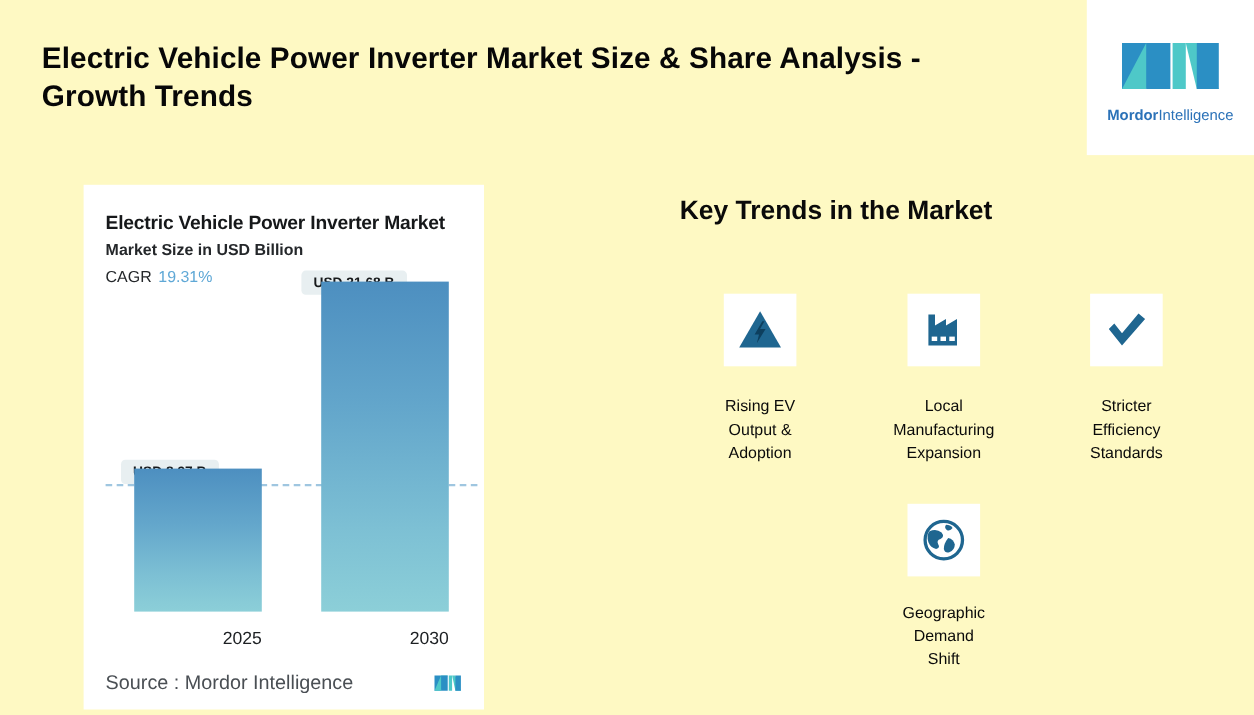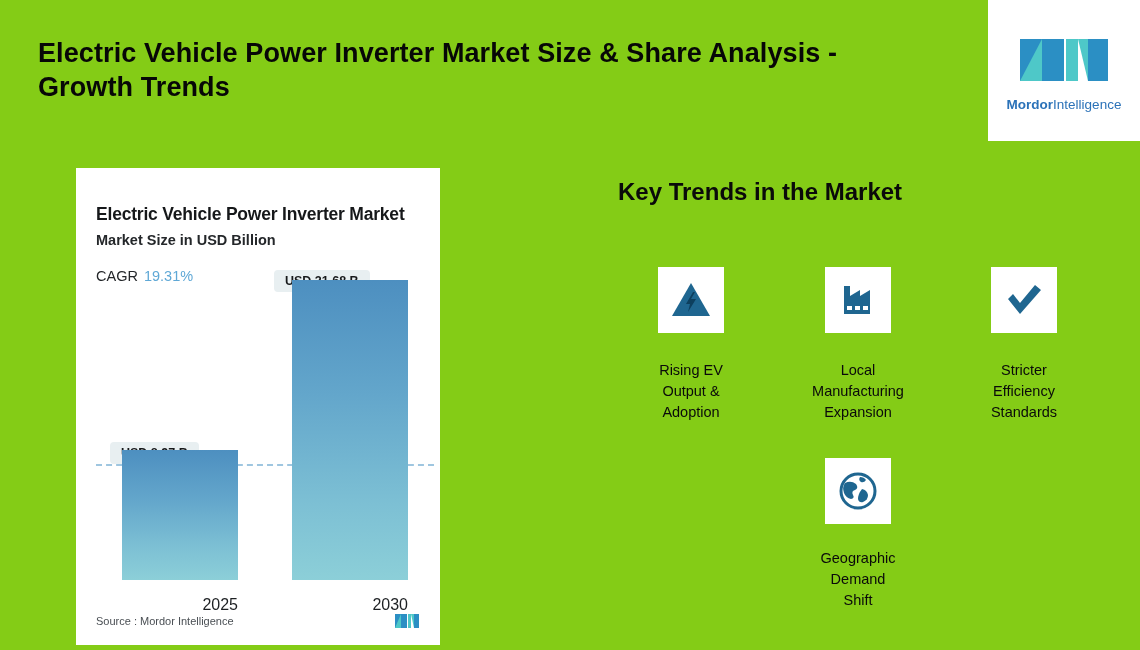--- a/index.html
+++ b/index.html
@@ -2,21 +2,21 @@
 <html><head>
 <meta charset="utf-8">
 <style>
   * { margin:0; padding:0; box-sizing:border-box; }
   html,body {
     width:1140px; height:650px;
     background:#000000;
     font-family:"Liberation Sans", sans-serif;
     overflow:hidden;
   }
-  .page { position:relative; width:1140px; height:650px; background:#84cc16; }
+  .page { position:relative; width:1140px; height:650px; background:#fef9c3; }
 
   
   .header-title {
     position:absolute; left:38px; top:36px; width:900px;
     font-size:27px; line-height:34px; font-weight:700;
     color:#070707; letter-spacing:.1px;
   }
   .header-title .l2 { display:block; }
 
   
@@ -27,25 +27,25 @@
   }
   .logo-mark { width:96px; height:62px; }
   .logo-word { font-size:13.5px; white-space:nowrap; }
   .logo-word .b { font-weight:700; color:#2b72b8; }
   .logo-word .n { font-weight:400; color:#2b72b8; }
 
   
   .chart-card {
     position:absolute; left:76px; top:168px;
     width:364px; height:477px; background:#ffffff;
-    padding:36px 20px 0 20px;
+    padding:24px 20px 0 20px;
   }
   .ch-title { font-size:17.5px; font-weight:700; color:#16181a; letter-spacing:-.2px; }
   .ch-sub   { font-size:14.5px; font-weight:700; color:#24272a; margin-top:7px; }
-  .ch-cagr  { font-size:14.5px; color:#24272a; margin-top:20px; }
+  .ch-cagr  { font-size:14.5px; color:#24272a; margin-top:8px; }
   .ch-cagr .val { color:#5fa8d6; margin-left:6px; }
 
   .plot { position:relative; height:330px; margin-top:8px; }
 
   .gridline {
     position:absolute; left:0; right:-14px; top:172px; height:0;
     border-top:2px dashed #9fc6e0;
   }
 
   .bar { position:absolute; bottom:42px; width:116px;
@@ -67,21 +67,21 @@
     border-left:6px solid transparent; border-right:6px solid transparent;
     border-top:6px solid #e8eff1;
   }
   .tip.t2025 { left:14px;  top:150px; }
   .tip.t2030 { left:178px; top:-22px; }
 
   .ch-foot {
     position:absolute; left:20px; right:20px; bottom:14px;
     display:flex; align-items:center; justify-content:space-between;
   }
-  .src { font-size:11px; color:#4a4f54; }
+  .src { font-size:18px; color:#4a4f54; }
   .foot-mark { width:26px; height:20px; }
 
   
   .trends-head {
     position:absolute; left:618px; top:178px;
     font-size:24px; font-weight:700; color:#0a0a0a;
   }
   .icon-box {
     position:absolute; width:66px; height:66px; background:#ffffff;
     display:flex; align-items:center; justify-content:center;

